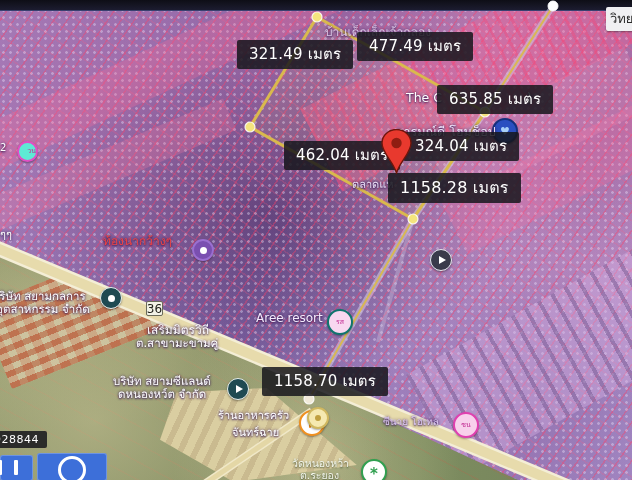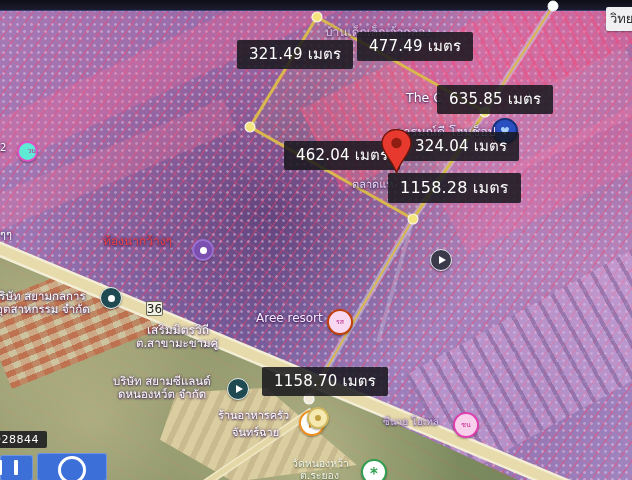--- a/index.html
+++ b/index.html
@@ -97,21 +97,21 @@
   #pl-wat2{left:300px;top:467px;color:#f2f5ea;font-size:10.5px;text-shadow:0 1px 2px rgba(40,60,30,.9);}
   #pl-edge2{left:0px;top:142px;font-size:10px;}
   #pl-edgeya{left:0px;top:225px;font-size:11px;}
 
   
   .poi{position:absolute;z-index:14;border-radius:50%;box-shadow:0 1px 2px rgba(0,0,0,.35);
     display:flex;align-items:center;justify-content:center;}
   #poi-pink-left{left:17px;top:141px;width:17px;height:17px;background:#5eead4;border:2px solid #e14fc4;justify-content:flex-end;}
   #poi-purple{left:192px;top:239px;width:18px;height:18px;background:#8astrip0;background:#7a4fb0;border:2px solid #9a6fd0;}
   #poi-camera{left:100px;top:287px;width:20px;height:20px;background:#1f4a52;border:1.5px solid #e8f0ee;}
-  #poi-aree{left:327px;top:309px;width:22px;height:22px;background:#f8d8f0;border:2px solid #c2410c;}
+  #poi-aree{left:327px;top:309px;width:22px;height:22px;background:#f8d8f0;border:2px solid #0f766e;}
   #poi-bird{left:227px;top:378px;width:20px;height:20px;background:#1f4a52;border:1.5px solid #e8f0ee;}
   #poi-food{left:299px;top:410px;width:22px;height:22px;background:#fff;border:2px solid #f09020;}
   #poi-blue{left:492px;top:118px;width:22px;height:22px;background:#2a4fc0;border:2px solid #15317e;}
   #poi-play{left:430px;top:249px;width:20px;height:20px;background:#3a3a4a;border:1.5px solid #e8e8f0;}
   #poi-hotel{left:453px;top:412px;width:22px;height:22px;background:#f8d0ec;border:2px solid #e040b0;font-family:Liberation Mono, monospace;}
   #poi-green{left:361px;top:459px;width:22px;height:22px;background:#fff;border:2px solid #30a050;}
   #poi-road-dot{left:307px;top:407px;width:18px;height:18px;background:#f5e9b0;border:2px solid #d0b860;}
   .glyph-dot{width:7px;height:7px;border-radius:50%;background:#fff;}
   .glyph-dot-dk{width:6px;height:6px;border-radius:50%;background:#c0a040;}
   .glyph-tri{width:0;height:0;border-left:7px solid #fff;border-top:4.5px solid transparent;border-bottom:4.5px solid transparent;margin-left:2px;}

